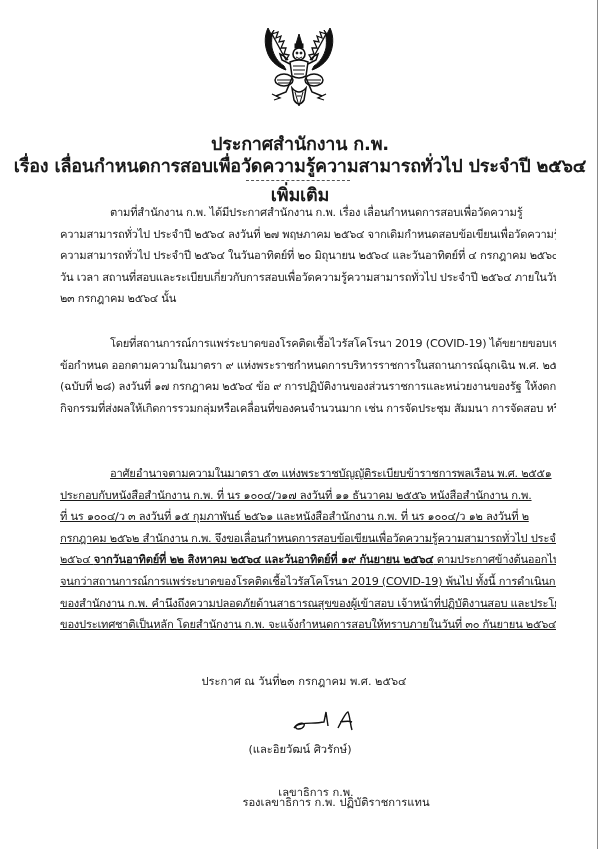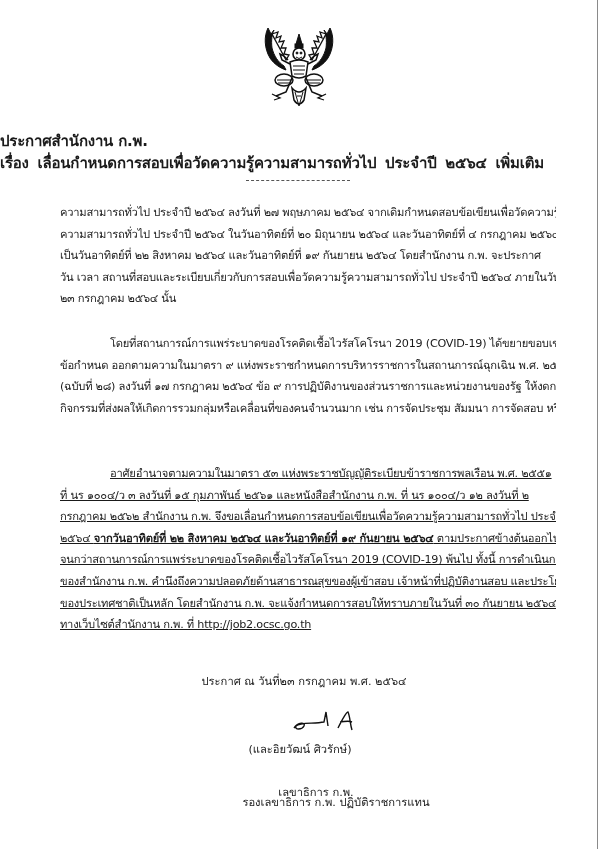--- a/index.html
+++ b/index.html
@@ -9,25 +9,25 @@
     color: #1a1a1a;
   }
   .edge-line {
     position: absolute; left: 597px; top: 0; width: 1px; height: 849px;
     background: #8a8a8a;
   }
   .emblem {
     position: absolute; left: 262px; top: 26px; width: 74px; height: 86px;
   }
   .heading {
-    position: absolute; left: 0; width: 600px; 
-    font-size: 15px; font-weight: bold; letter-spacing: -0.2px;
+    position: absolute; left: 0; width: 600px; text-align: center;
+    font-size: 18px; font-weight: bold; letter-spacing: -0.2px;
   }
   .h1 { top: 129px; }
-  .h2 { top: 151px; font-family: Liberation Mono, monospace; }
+  .h2 { top: 151px; }
   .divider {
     position: absolute; left: 246px; top: 180px; width: 104px; height: 0;
     border-top: 1px dashed #555;
   }
   .body-text {
     position: absolute; left: 60px; width: 496px;
     font-size: 11.2px; line-height: 21.6px; letter-spacing: -0.25px;
     text-align: justify; text-align-last: left;
   }
   .line { display: block; white-space: nowrap; overflow: hidden; }
@@ -84,43 +84,43 @@
     <path d="M30 62 Q37 70 44 62 L42 74 Q37 82 32 74 Z" fill="#fff" stroke-width="1.5"></path>
     <path d="M33 66 L37 80 L41 66 M35 70 H39" fill="none"></path>
   </g>
 </svg>
 
 <div class="heading h1">ประกาศสำนักงาน ก.พ.</div>
 <div class="heading h2">เรื่อง  เลื่อนกำหนดการสอบเพื่อวัดความรู้ความสามารถทั่วไป ประจำปี ๒๕๖๔ เพิ่มเติม</div>
 <div class="divider"></div>
 
 <div class="body-text p1">
+  <span class="line indent">ตามที่สำนักงาน ก.พ. ได้มีประกาศสำนักงาน ก.พ. เรื่อง เลื่อนกำหนดการสอบเพื่อวัดความรู้</span>
   <span class="line">ความสามารถทั่วไป ประจำปี ๒๕๖๔ ลงวันที่ ๒๗ พฤษภาคม ๒๕๖๔ จากเดิมกำหนดสอบข้อเขียนเพื่อวัดความรู้</span>
   <span class="line">ความสามารถทั่วไป ประจำปี ๒๕๖๔ ในวันอาทิตย์ที่ ๒๐ มิถุนายน ๒๕๖๔ และวันอาทิตย์ที่ ๔ กรกฎาคม ๒๕๖๔</span>
-  <span class="line">เป็นวันอาทิตย์ที่ ๒๒ สิงหาคม ๒๕๖๔ และวันอาทิตย์ที่ ๑๙ กันยายน ๒๕๖๔ โดยสำนักงาน ก.พ. จะประกาศ</span>
   <span class="line">วัน เวลา สถานที่สอบและระเบียบเกี่ยวกับการสอบเพื่อวัดความรู้ความสามารถทั่วไป ประจำปี ๒๕๖๔ ภายในวันที่</span>
   <span class="line">๒๓ กรกฎาคม ๒๕๖๔ นั้น</span>
 </div>
 
 <div class="body-text p2">
   <span class="line indent">โดยที่สถานการณ์การแพร่ระบาดของโรคติดเชื้อไวรัสโคโรนา 2019 (COVID-19) ได้ขยายขอบเขตการ</span>
   <span class="line">ข้อกำหนด ออกตามความในมาตรา ๙ แห่งพระราชกำหนดการบริหารราชการในสถานการณ์ฉุกเฉิน พ.ศ. ๒๕๔๘</span>
   <span class="line">(ฉบับที่ ๒๘) ลงวันที่ ๑๗ กรกฎาคม ๒๕๖๔ ข้อ ๙ การปฏิบัติงานของส่วนราชการและหน่วยงานของรัฐ ให้งดการจัด</span>
   <span class="line">กิจกรรมที่ส่งผลให้เกิดการรวมกลุ่มหรือเคลื่อนที่ของคนจำนวนมาก เช่น การจัดประชุม สัมมนา การจัดสอบ หรือ</span>
 </div>
 
 <div class="body-text p3">
   <span class="line indent">อาศัยอำนาจตามความในมาตรา ๕๓ แห่งพระราชบัญญัติระเบียบข้าราชการพลเรือน พ.ศ. ๒๕๕๑</span>
+  <span class="line">ประกอบกับหนังสือสำนักงาน ก.พ. ที่ นร ๑๐๐๔/ว๑๗ ลงวันที่ ๑๑ ธันวาคม ๒๕๕๖ หนังสือสำนักงาน ก.พ.</span>
   <span class="line">ที่ นร ๑๐๐๔/ว ๓ ลงวันที่ ๑๕ กุมภาพันธ์ ๒๕๖๑ และหนังสือสำนักงาน ก.พ. ที่ นร ๑๐๐๔/ว ๑๒ ลงวันที่ ๒</span>
   <span class="line">กรกฎาคม ๒๕๖๒ สำนักงาน ก.พ. จึงขอเลื่อนกำหนดการสอบข้อเขียนเพื่อวัดความรู้ความสามารถทั่วไป ประจำปี</span>
   <span class="line"><span>๒๕๖๔ </span><span class="b">จากวันอาทิตย์ที่ ๒๒ สิงหาคม ๒๕๖๔ และวันอาทิตย์ที่ ๑๙ กันยายน ๒๕๖๔</span><span> ตามประกาศข้างต้นออกไปก่อน</span></span>
   <span class="line">จนกว่าสถานการณ์การแพร่ระบาดของโรคติดเชื้อไวรัสโคโรนา 2019 (COVID-19) พ้นไป ทั้งนี้ การดำเนินการสอบ</span>
   <span class="line">ของสำนักงาน ก.พ. คำนึงถึงความปลอดภัยด้านสาธารณสุขของผู้เข้าสอบ เจ้าหน้าที่ปฏิบัติงานสอบ และประโยชน์</span>
   <span class="line">ของประเทศชาติเป็นหลัก โดยสำนักงาน ก.พ. จะแจ้งกำหนดการสอบให้ทราบภายในวันที่ ๓๐ กันยายน ๒๕๖๔</span>
-  <span class="line">ทางเว็บไซต์สำนักงาน ก.พ. ที่ http://job2.ocsc.go.th</span>
 </div>
 
 <div class="closing date-line">ประกาศ  ณ  วันที่๒๓ กรกฎาคม พ.ศ. ๒๕๖๔</div>
 
 <svg class="signature" viewBox="0 0 80 26">
   <path d="M4 20 C8 14, 16 14, 14 18 C12 22, 4 22, 6 18 C10 14, 24 16, 34 14 L36 4 L38 18" fill="none" stroke="#111" stroke-width="1.4"></path>
   <path d="M48 20 C52 12, 56 4, 58 4 C60 8, 60 16, 62 22 M50 14 C54 14, 58 12, 62 14" fill="none" stroke="#111" stroke-width="1.4"></path>
 </svg>
 
 <div class="closing sig-name">(และอิยวัฒน์  ศิวรักษ์)</div>

